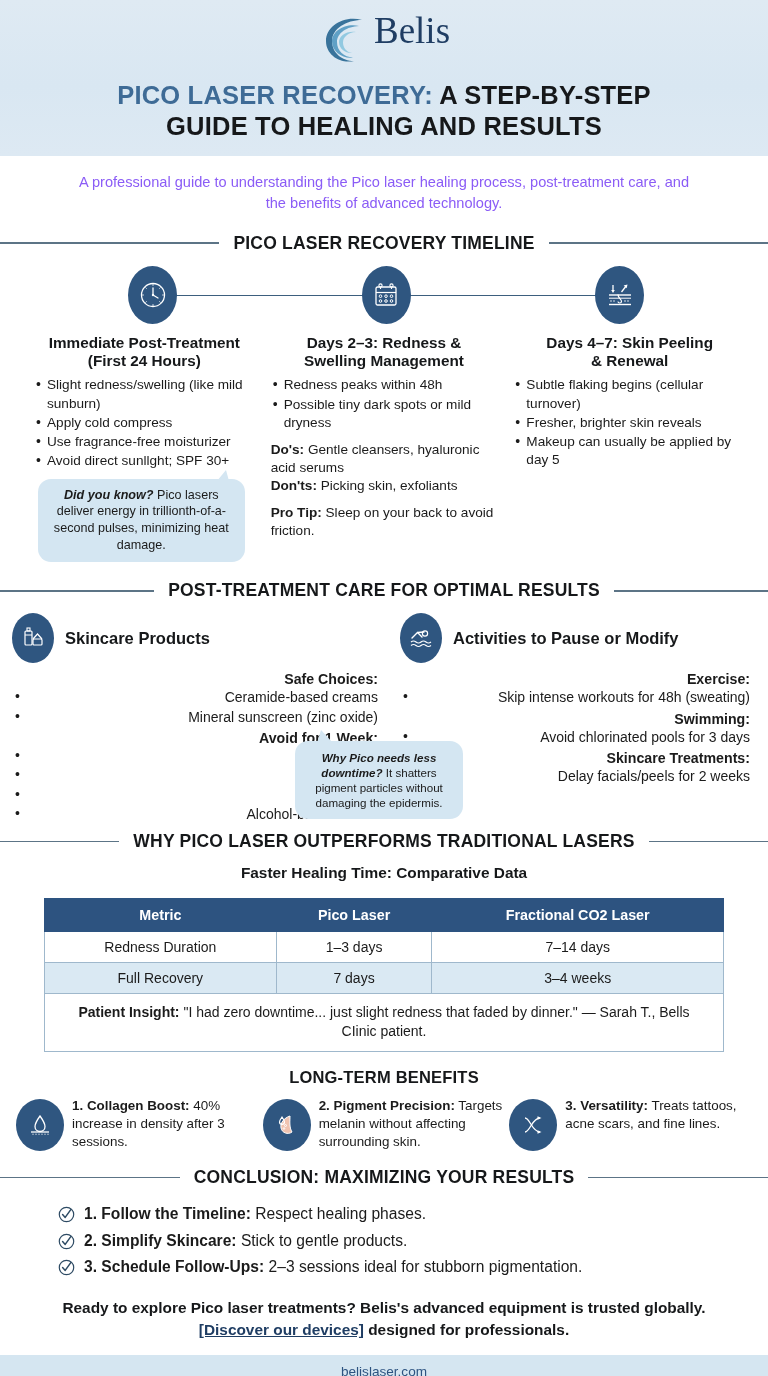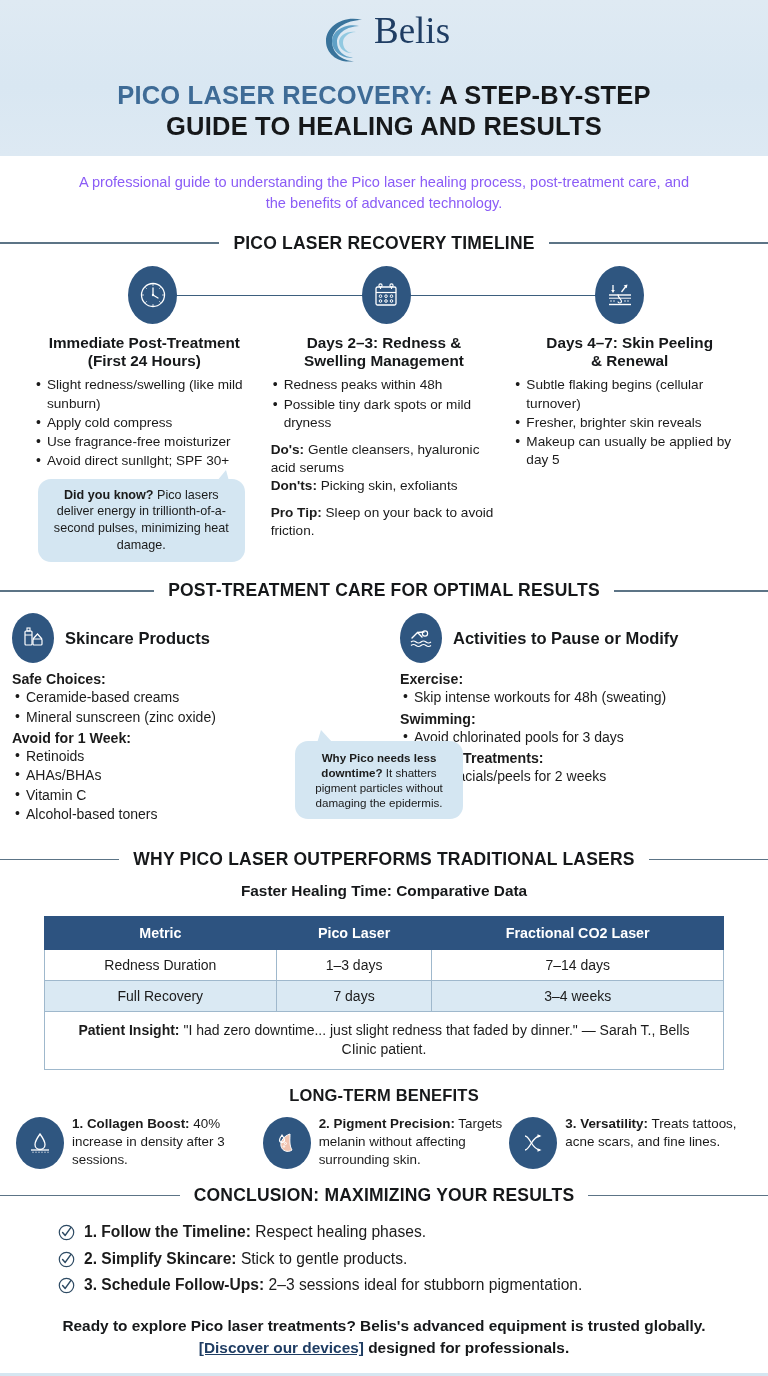--- a/index.html
+++ b/index.html
@@ -140,40 +140,40 @@
   
   .bubble {
     background: #d4e6f2;
     border-radius: 13px;
     padding: 8px 12px 9px;
     font-size: 12.6px;
     line-height: 1.32;
     text-align: center;
     position: relative;
   }
-  .bubble b { font-weight: bold; }
+  .bubble b { font-weight: bold; font-style: italic; }
   .bubble.tail-tr:after {
     content:"";
     position: absolute; top: -9px; right: 16px;
     border-left: 9px solid transparent;
     border-right: 3px solid transparent;
     border-bottom: 11px solid #d4e6f2;
   }
   .bubble.tail-tl:after {
     content:"";
     position: absolute; top: -11px; left: 22px;
     border-left: 4px solid transparent;
     border-right: 12px solid transparent;
     border-bottom: 13px solid #d4e6f2;
   }
   .bubble-1 { margin: 9px 10px 0 4px; }
 
   
   .care-wrap { display: flex; margin-top: 12px; padding: 0 12px; position: relative; }
-  .care-col { flex: 1 1 50%; padding-right: 6px; }
+  .care-col { flex: 1 1 50%; padding-right: 6px; text-align: right; }
   .care-col.right { padding-left: 16px; }
   .care-head { display: flex; align-items: center; gap: 11px; margin-bottom: 8px; }
   .care-circle {
     width: 42px; height: 50px; border-radius: 50%;
     background: #2f5680;
     display:flex; align-items:center; justify-content:center;
     flex: 0 0 auto;
   }
   .care-head h3 { font-size: 16.5px; font-weight: bold; color:#16181a; }
   .sub-lbl { font-size: 14.2px; font-weight: bold; margin: 3px 0 1px; }
@@ -473,21 +473,21 @@
     <ul class="bul2">
       <li>Delay facials/peels for 2 weeks</li>
     </ul>
   </div>
 
   <div class="bubble bubble-2 tail-tl">
     <b>Why Pico needs less downtime?</b><span> It shatters pigment particles without damaging the epidermis.</span>
   </div>
 </div>
 
-<div class="sec-head" style="margin-top:22px">
+<div class="sec-head" style="margin-top:4px">
   <div class="rule"></div>
   <h2>WHY PICO LASER OUTPERFORMS TRADITIONAL LASERS</h2>
   <div class="rule"></div>
 </div>
 
 <div class="tbl-title">Faster Healing Time: Comparative Data</div>
 
 <table class="cmp">
   <thead>
     <tr>

